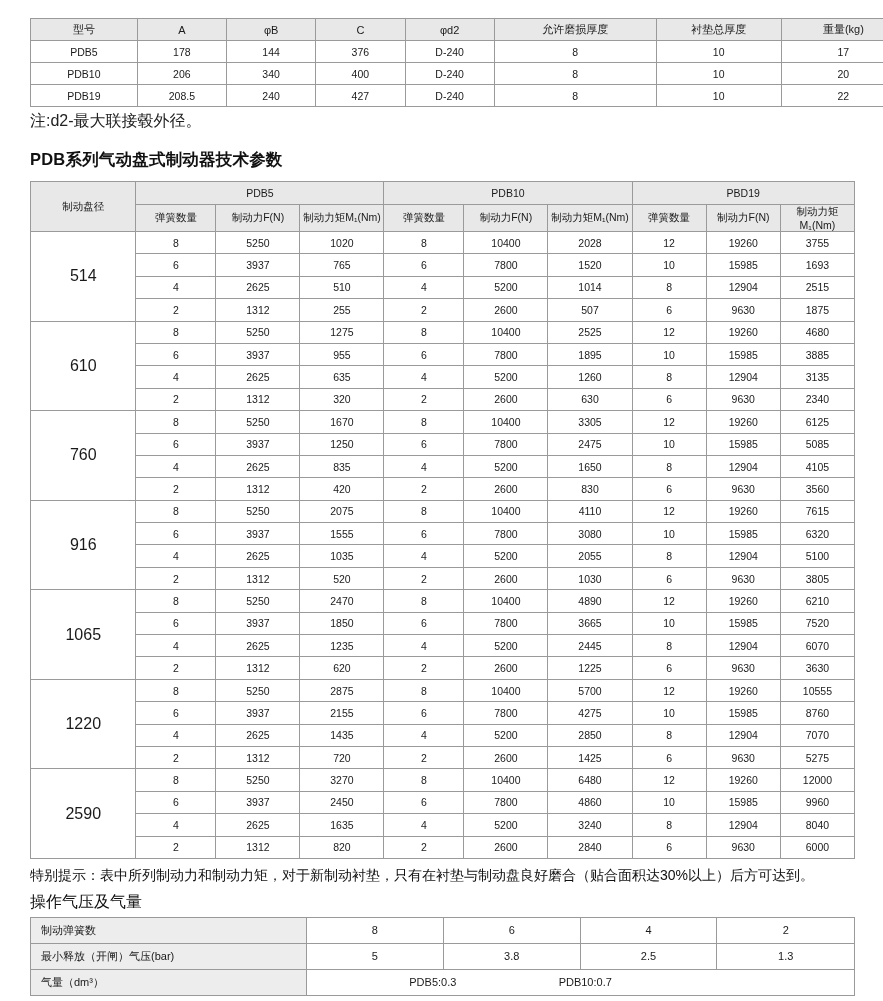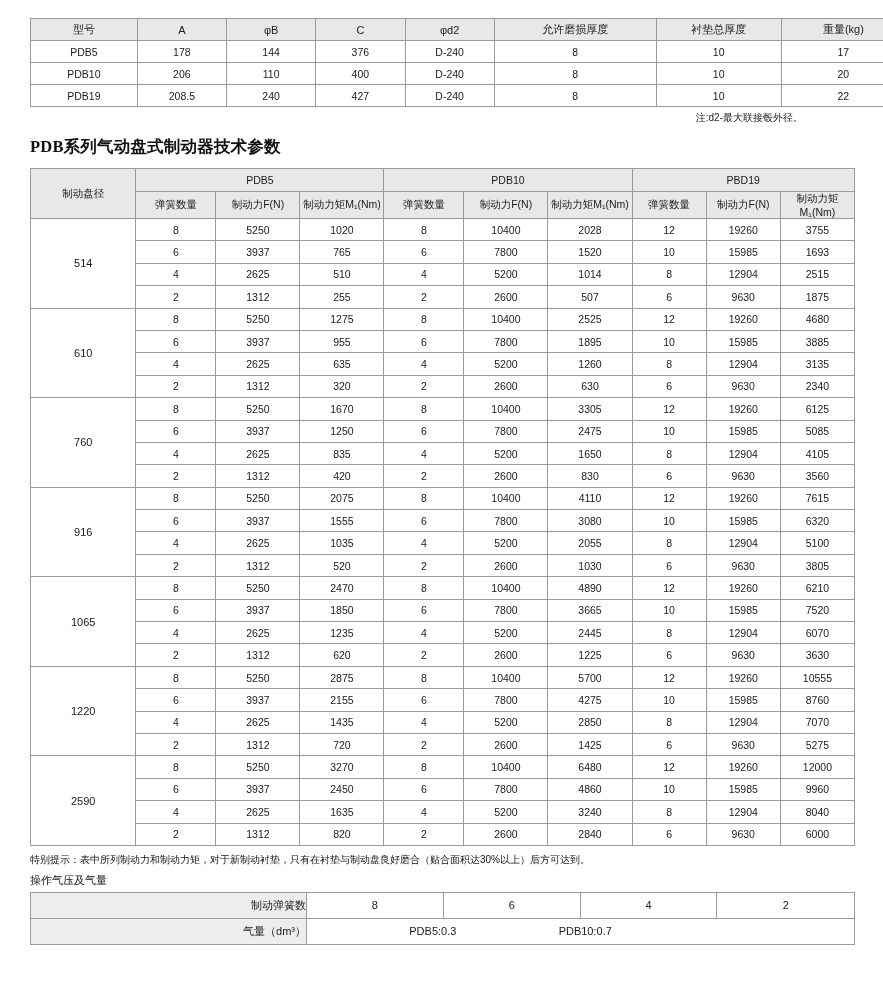--- a/index.html
+++ b/index.html
@@ -21,21 +21,20 @@
   }
   h2.section-title {
     font-size: 16.5px;
     font-weight: bold;
     margin: 4px 0 10px 0;
     letter-spacing: 0.2px;
     color: #111;
   }
   h2.section-title.second {
     margin-top: 0;
-    font-family: Liberation Serif, serif;
   }
   table {
     border-collapse: collapse;
     width: 100%;
     table-layout: fixed;
   }
   table td, table th {
     border: 1px solid #9a9a9a;
     font-size: 10.5px;
     font-weight: normal;
@@ -52,61 +51,61 @@
   #t1 th {
     background: #e8e8e8;
     height: 21px;
     font-size: 11px;
   }
   #t1 td {
     height: 21px;
     background: #ffffff;
   }
   .note {
-    text-align: right;
-    font-size: 10px;
+    text-align: left;
+    font-size: 16px;
     color: #222;
-    margin: 4px 54px 11px 0;
+    margin: 4px 54px 17px 0;
   }
   
   #t2 {
     width: 825px;
   }
   #t2 th {
     background: #e8e8e8;
     font-size: 10.5px;
     height: 22px;
   }
   #t2 td {
     height: 21.4px;
   }
   #t2 td.diam {
-    font-size: 11px;
+    font-size: 16px;
   }
   .hint {
-    font-size: 10px;
+    font-size: 14px;
     margin: 7px 0 6px 0;
     line-height: 1.4;
     color: #111;
   }
   .subhead {
-    font-size: 11px;
+    font-size: 16px;
     margin: 4px 0 4px 0;
     color: #111;
   }
   
   #t3 {
     width: 825px;
   }
   #t3 td {
     height: 25px;
     font-size: 11px;
   }
   #t3 td.rowlabel {
-    text-align: right;
+    text-align: left;
     padding-left: 10px;
     background: #ededed;
   }
   #t3 td.two-val {
     text-align: left;
     padding-left: 0;
   }
   .pair {
     display: flex;
   }
@@ -152,21 +151,21 @@
         <td>144</td>
         <td>376</td>
         <td>D-240</td>
         <td>8</td>
         <td>10</td>
         <td>17</td>
       </tr>
       <tr>
         <td>PDB10</td>
         <td>206</td>
-        <td>110</td>
+        <td>340</td>
         <td>400</td>
         <td>D-240</td>
         <td>8</td>
         <td>10</td>
         <td>20</td>
       </tr>
       <tr>
         <td>PDB19</td>
         <td>208.5</td>
         <td>240</td>
@@ -547,20 +546,27 @@
     </colgroup>
     <tbody id="t3-body">
         <tr>
           <td class="rowlabel">制动弹簧数</td>
           <td>8</td>
           <td>6</td>
           <td>4</td>
           <td>2</td>
         </tr>
         <tr>
+          <td class="rowlabel">最小释放（开闸）气压(bar)</td>
+          <td>5</td>
+          <td>3.8</td>
+          <td>2.5</td>
+          <td>1.3</td>
+        </tr>
+        <tr>
           <td class="rowlabel">气量（dm³）</td>
           <td colspan="4" class="two-val">
             <div class="pair">
               <span class="p1">PDB5:0.3</span>
               <span class="p2">PDB10:0.7</span>
             </div>
           </td>
         </tr>
       </tbody>
   </table>

